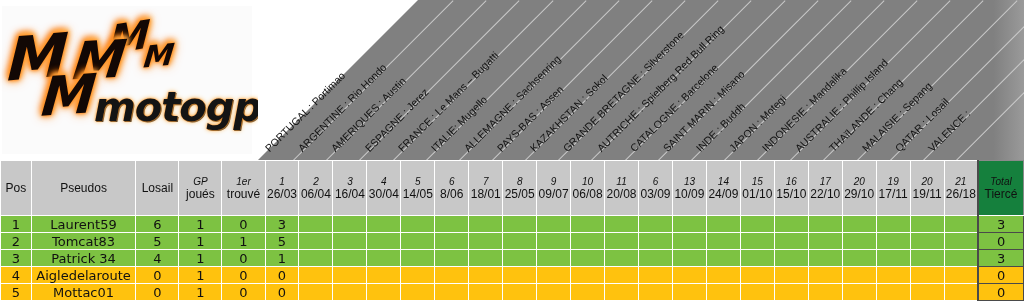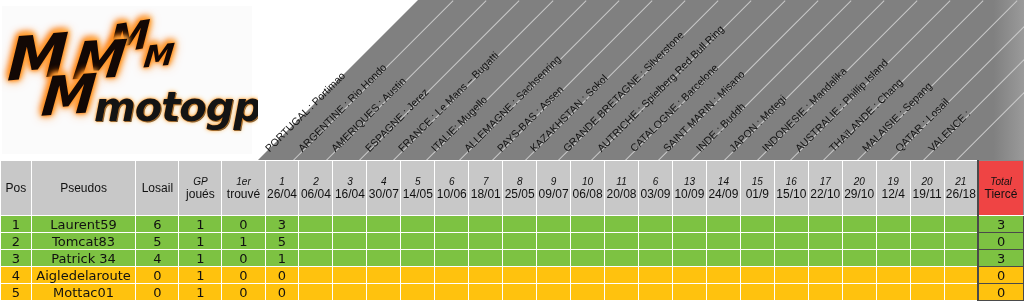--- a/index.html
+++ b/index.html
@@ -153,21 +153,21 @@
     overflow: hidden;
   }
   thead th {
     background: #c8c8c8;
     color: #111111;
     height: 54px;
     font-size: 12px;
     line-height: 13px;
   }
   thead th.total-th {
-    background: #ef4444;
+    background: #15803d;
     border-left: 2px solid #4a4a4a;
     border-top: 1px solid #8a8a8a;
     border-right: 1px solid #8a8a8a;
   }
   .hnum { display: block; font-size: 10px; font-style: italic; }
   .hdate { display: block; font-size: 12px; }
   tbody td {
     height: 16px;
     font-size: 13px;
     color: #111111;
@@ -292,41 +292,41 @@
             <span class="hnum">GP</span>
             <span class="hdate">joués</span>
           </th>
           <th>
             <span class="hnum">1er</span>
             <span class="hdate">trouvé</span>
           </th>
 
           <th>
               <span class="hnum">1</span>
-              <span class="hdate">26/04</span>
+              <span class="hdate">26/03</span>
             </th>
             <th>
               <span class="hnum">2</span>
               <span class="hdate">06/04</span>
             </th>
             <th>
               <span class="hnum">3</span>
               <span class="hdate">16/04</span>
             </th>
             <th>
               <span class="hnum">4</span>
-              <span class="hdate">30/07</span>
+              <span class="hdate">30/04</span>
             </th>
             <th>
               <span class="hnum">5</span>
               <span class="hdate">14/05</span>
             </th>
             <th>
               <span class="hnum">6</span>
-              <span class="hdate">10/06</span>
+              <span class="hdate">8/06</span>
             </th>
             <th>
               <span class="hnum">7</span>
               <span class="hdate">18/01</span>
             </th>
             <th>
               <span class="hnum">8</span>
               <span class="hdate">25/05</span>
             </th>
             <th>
@@ -348,37 +348,37 @@
             <th>
               <span class="hnum">13</span>
               <span class="hdate">10/09</span>
             </th>
             <th>
               <span class="hnum">14</span>
               <span class="hdate">24/09</span>
             </th>
             <th>
               <span class="hnum">15</span>
-              <span class="hdate">01/9</span>
+              <span class="hdate">01/10</span>
             </th>
             <th>
               <span class="hnum">16</span>
               <span class="hdate">15/10</span>
             </th>
             <th>
               <span class="hnum">17</span>
               <span class="hdate">22/10</span>
             </th>
             <th>
               <span class="hnum">20</span>
               <span class="hdate">29/10</span>
             </th>
             <th>
               <span class="hnum">19</span>
-              <span class="hdate">12/4</span>
+              <span class="hdate">17/11</span>
             </th>
             <th>
               <span class="hnum">20</span>
               <span class="hdate">19/11</span>
             </th>
             <th>
               <span class="hnum">21</span>
               <span class="hdate">26/18</span>
             </th>
             <th class="total-th">

